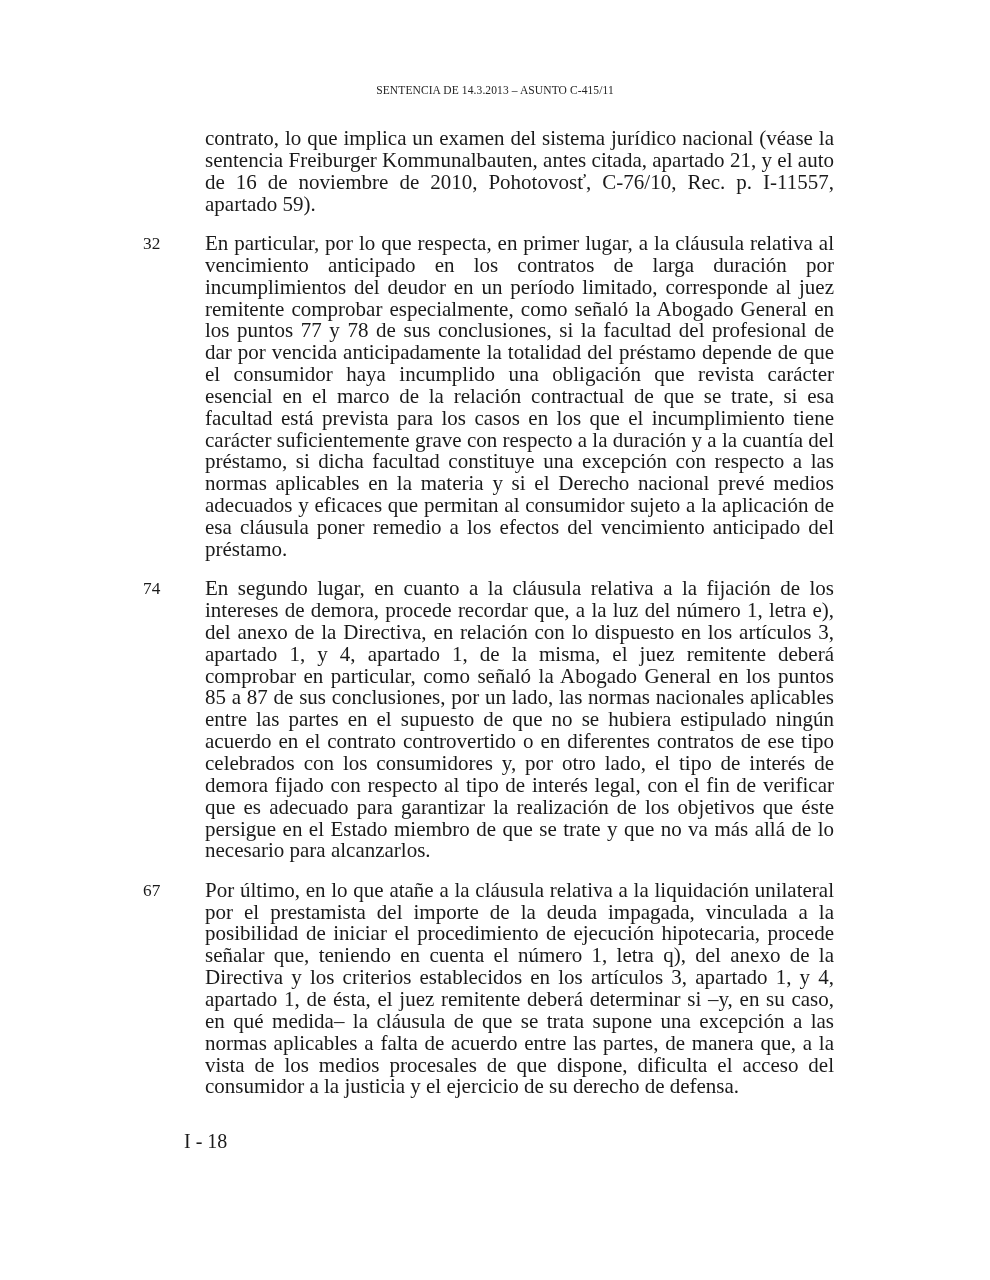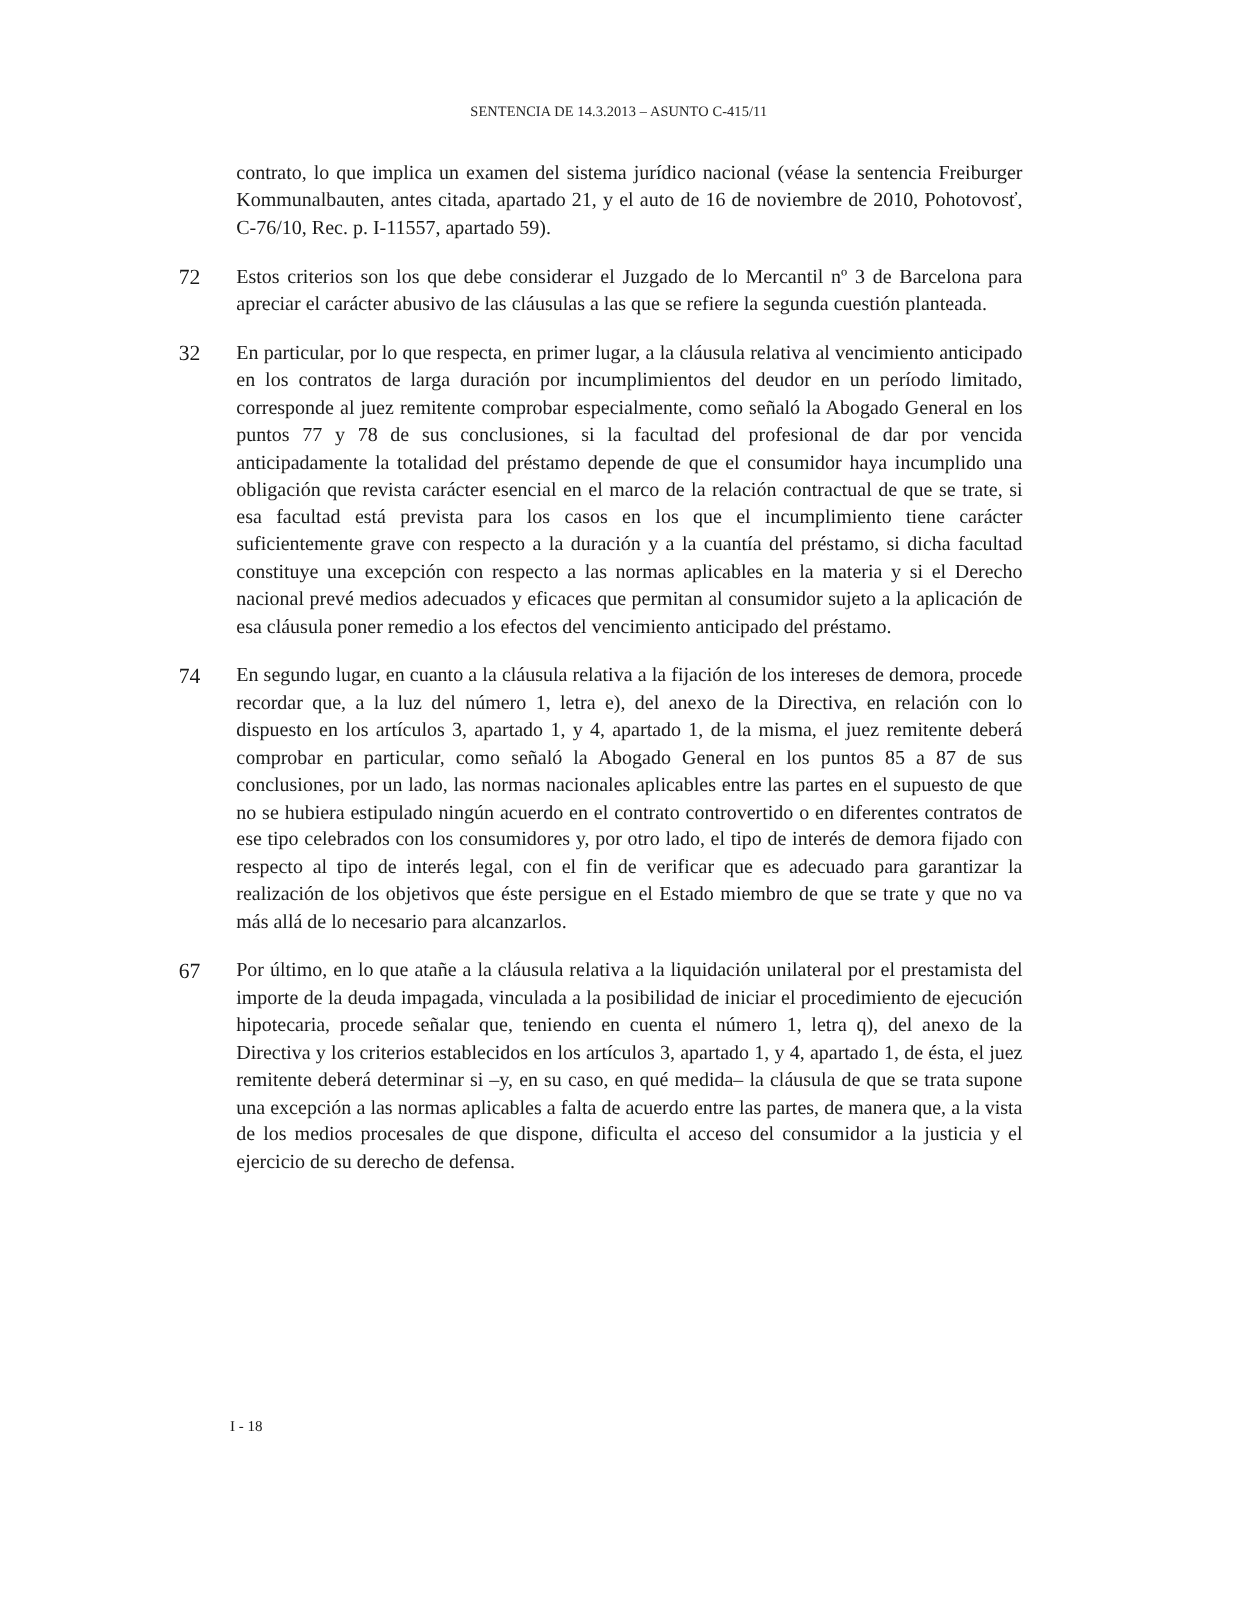--- a/index.html
+++ b/index.html
@@ -38,51 +38,47 @@
     }
     .para-num {
       position: absolute;
       left: 0;
       top: 0;
       width: 36px;
       font-size: 17.3px;
       line-height: 21.85px;
     }
     .para-text {
-      margin-left: 46px;
+      margin-left: 62px;
       width: 629px;
-      font-size: 16px;
+      font-size: 21px;
       line-height: 21.85px;
       text-align: justify;
       hyphens: none;
     }
     .page-number {
       position: absolute;
       top: 1131px;
       left: 184px;
-      font-size: 12px;
+      font-size: 20px;
       line-height: 21px;
     }
   </style>
 </head>
 <body>
 
 <div class="running-header">SENTENCIA DE 14.3.2013 – ASUNTO C-415/11</div>
 
 <div class="content">
 
   <div class="para">
     <div class="para-num"></div>
     <div class="para-text">contrato, lo que implica un examen del sistema jurídico nacional (véase la sentencia Freiburger Kommunalbauten, antes citada, apartado 21, y el auto de 16 de noviembre de 2010, Pohotovosť, C-76/10, Rec. p. I-11557, apartado 59).</div>
   </div>
 
-  <div class="para">
-    <div class="para-num">72</div>
-    <div class="para-text">Estos criterios son los que debe considerar el Juzgado de lo Mercantil nº 3 de Barcelona para apreciar el carácter abusivo de las cláusulas a las que se refiere la segunda cuestión planteada.</div>
-  </div>
 
   <div class="para">
     <div class="para-num">32</div>
     <div class="para-text">En particular, por lo que respecta, en primer lugar, a la cláusula relativa al vencimiento anticipado en los contratos de larga duración por incumplimientos del deudor en un período limitado, corresponde al juez remitente comprobar especialmente, como señaló la Abogado General en los puntos 77 y 78 de sus conclusiones, si la facultad del profesional de dar por vencida anticipadamente la totalidad del préstamo depende de que el consumidor haya incumplido una obligación que revista carácter esencial en el marco de la relación contractual de que se trate, si esa facultad está prevista para los casos en los que el incumplimiento tiene carácter suficientemente grave con respecto a la duración y a la cuantía del préstamo, si dicha facultad constituye una excepción con respecto a las normas aplicables en la materia y si el Derecho nacional prevé medios adecuados y eficaces que permitan al consumidor sujeto a la aplicación de esa cláusula poner remedio a los efectos del vencimiento anticipado del préstamo.</div>
   </div>
 
   <div class="para">
     <div class="para-num">74</div>
     <div class="para-text">En segundo lugar, en cuanto a la cláusula relativa a la fijación de los intereses de demora, procede recordar que, a la luz del número 1, letra e), del anexo de la Directiva, en relación con lo dispuesto en los artículos 3, apartado 1, y 4, apartado 1, de la misma, el juez remitente deberá comprobar en particular, como señaló la Abogado General en los puntos 85 a 87 de sus conclusiones, por un lado, las normas nacionales aplicables entre las partes en el supuesto de que no se hubiera estipulado ningún acuerdo en el contrato controvertido o en diferentes contratos de ese tipo celebrados con los consumidores y, por otro lado, el tipo de interés de demora fijado con respecto al tipo de interés legal, con el fin de verificar que es adecuado para garantizar la realización de los objetivos que éste persigue en el Estado miembro de que se trate y que no va más allá de lo necesario para alcanzarlos.</div>
   </div>

